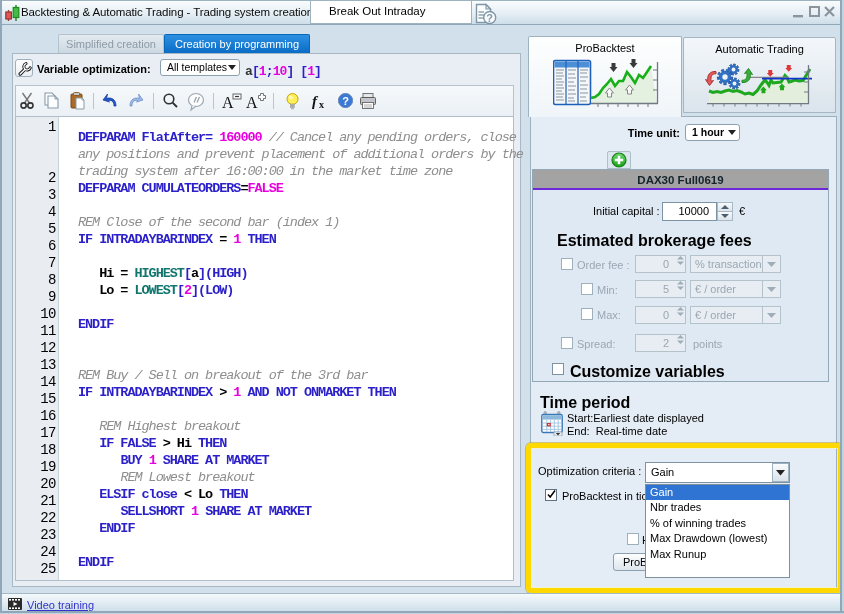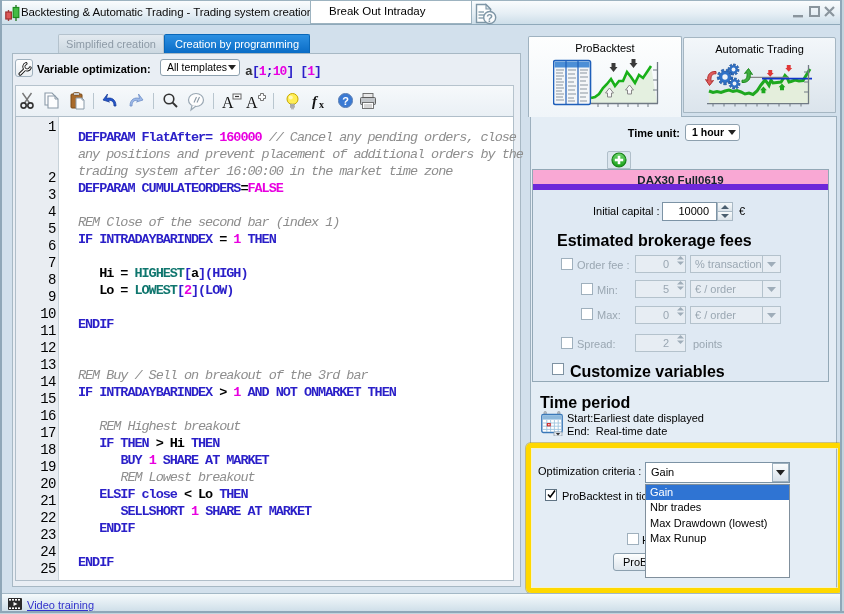--- a/index.html
+++ b/index.html
@@ -68,22 +68,22 @@
 #tudrop { position:absolute; left:685px; top:124px; width:55px; height:17px; background:#fff;
   border:1px solid #8da0ae; border-radius:3px; font-size:10.5px; font-weight:bold; line-height:15px; padding-left:6px; }
 #daxtab { position:absolute; left:537px; top:151px; width:70px; height:18px;
   background:linear-gradient(#2c90e2,#0a6cc6); border:1px solid #0967b8; color:#fff;
   font-size:11px; line-height:17px; text-align:center; border-radius:2px 2px 0 0;margin-top:32px; }
 #plustab { position:absolute; left:607px; top:151px; width:24px; height:18px;
   background:#dce6ee; border:1px solid #b0bfca; border-radius:2px 2px 0 0; }
 
 #daxpanel { position:absolute; left:532px; top:169px; width:297px; height:213px;
   background:#dfe9f3; border:1px solid #93a8b6; }
-#daxhdr { position:absolute; left:0; top:0; width:100%; height:20px; background:#f9a8d4;
-  border-bottom:6px solid #6d28d9; font-size:11.5px; font-weight:bold; text-align:center;
+#daxhdr { position:absolute; left:0; top:0; width:100%; height:20px; background:#a3a3a3;
+  border-bottom:2px solid #6d28d9; font-size:11.5px; font-weight:bold; text-align:center;
   line-height:21px; color:#15232b; }
 .lab { position:absolute; font-size:11px; color:#000; }
 .glab { position:absolute; font-size:11px; color:#9aa7b2; }
 .blab { position:absolute; font-size:16px; font-weight:bold; color:#000; }
 .feein { position:absolute; left:635px; width:51px; height:18px; background:#e7edf3; border:1px solid #b4c2cc;
   font-size:11px; color:#9aa7b2; text-align:right; padding-right:16px; line-height:16px; }
 .feedrop { position:absolute; left:690px; width:91px; height:18px; background:#e7edf3;
   border:1px solid #b4c2cc; font-size:11px; color:#9aa7b2; line-height:16px; padding-left:4px; }
 .dnib { position:absolute; left:71px; top:0px; width:18px; height:16px; border-left:1px solid #b4c2cc; }
 .cb { position:absolute; width:12px; height:12px; background:#fff; border:1px solid #9fb0bd; }
@@ -285,21 +285,21 @@
    Hi = <span class="f">HIGHEST</span><span class="k">[</span>a<span class="k">](HIGH)</span>
    Lo = <span class="f">LOWEST</span><span class="k">[</span><span class="n">2</span><span class="k">](LOW)</span>
 
 <span class="k">ENDIF</span>
 
 
 <span class="c">REM Buy / Sell on breakout of the 3rd bar</span>
 <span class="k">IF INTRADAYBARINDEX</span> &gt; <span class="n">1</span> <span class="k">AND NOT ONMARKET THEN</span>
 
    <span class="c">REM Highest breakout</span>
-   <span class="k">IF THEN</span> &gt; Hi <span class="k">THEN</span>
+   <span class="k">IF FALSE</span> &gt; Hi <span class="k">THEN</span>
       <span class="k">BUY</span> <span class="n">1</span> <span class="k">SHARE AT MARKET</span>
       <span class="c">REM Lowest breakout</span>
    <span class="k">ELSIF close</span> &lt; Lo <span class="k">THEN</span>
       <span class="k">SELLSHORT</span> <span class="n">1</span> <span class="k">SHARE AT MARKET</span>
    <span class="k">ENDIF</span>
 
 <span class="k">ENDIF</span>
 </pre>
     </div>
   </div>
@@ -529,20 +529,21 @@
     <path d="M2 5.5 L4.2 8 L9 1.5" fill="none" stroke="#000" stroke-width="1.5"></path>
   </svg>
   <span id="pbtick">ProBacktest in tick</span>
   <div class="cb" style="left:627px;top:533px"></div>
   <span class="lab" style="left:642px;top:534px">H</span>
   <div id="probtn">ProBacktest</div>
 
   <div id="optlist">
     <div class="li lisel">Gain</div>
     <div class="li">Nbr trades</div>
+    <div class="li">% of winning trades</div>
     <div class="li">Max Drawdown (lowest)</div>
     <div class="li">Max Runup</div>
   </div>
 
   <div id="statusbar"></div>
   <svg class="abs" style="left:8px;top:597px;z-index:91" width="14" height="14" viewBox="0 0 14 14">
     <rect x="0" y="1" width="14" height="12" fill="#2a2a2a" rx="1"></rect>
     <rect x="1" y="2" width="2" height="1.6" fill="#fff"></rect>
     <rect x="4" y="2" width="2" height="1.6" fill="#fff"></rect>
     <rect x="7" y="2" width="2" height="1.6" fill="#fff"></rect>

